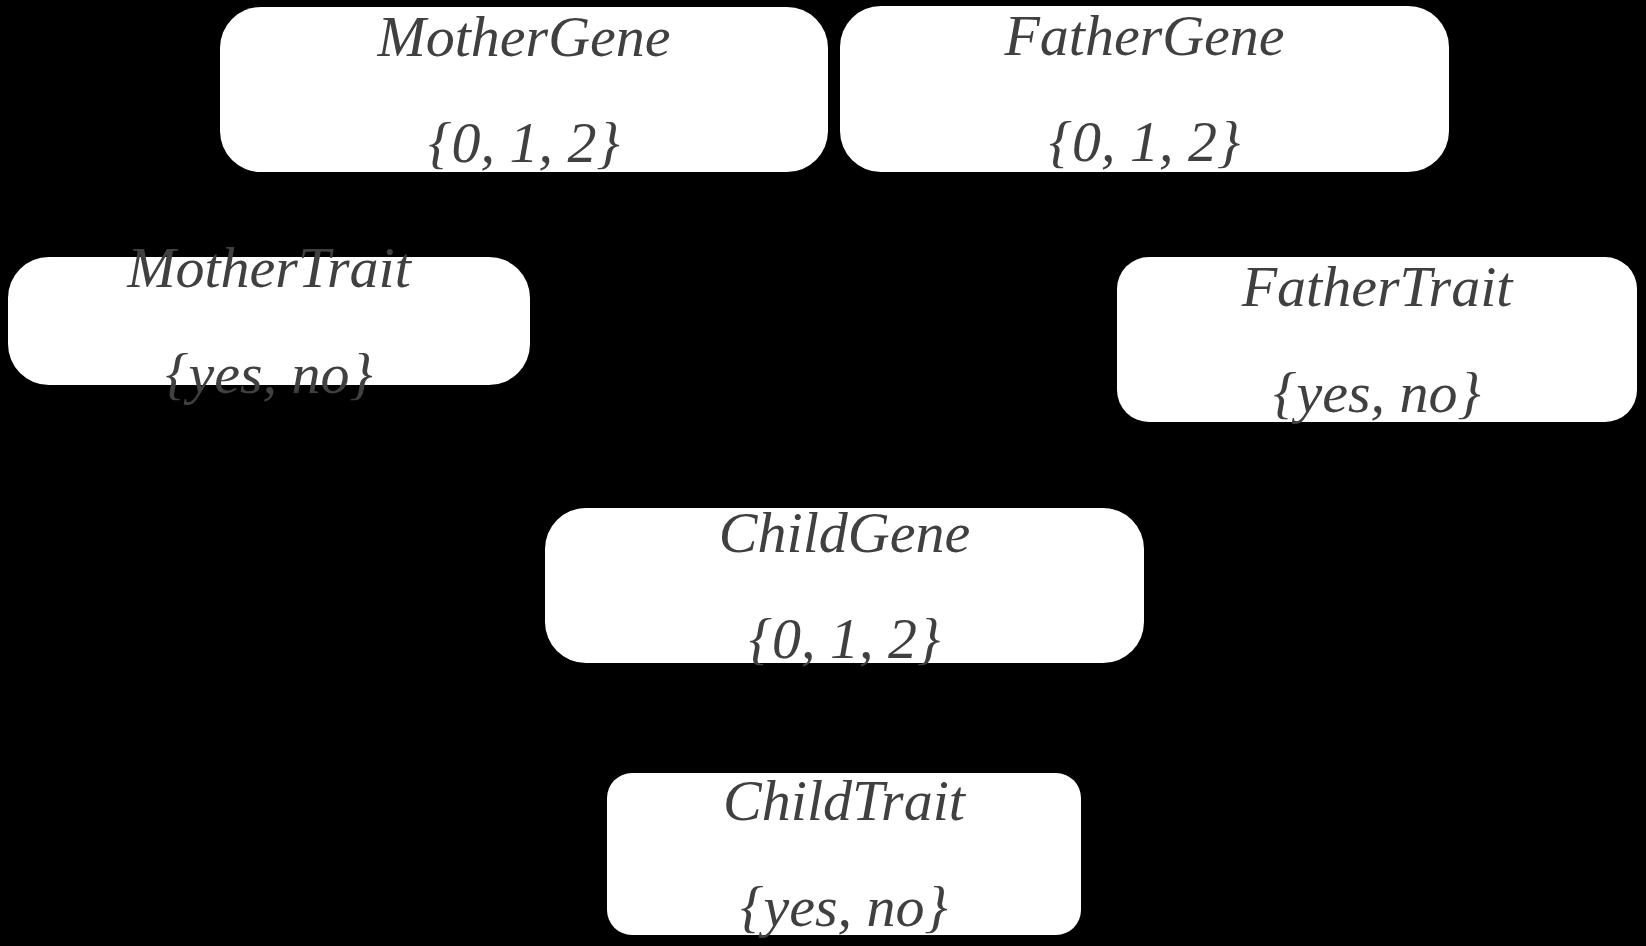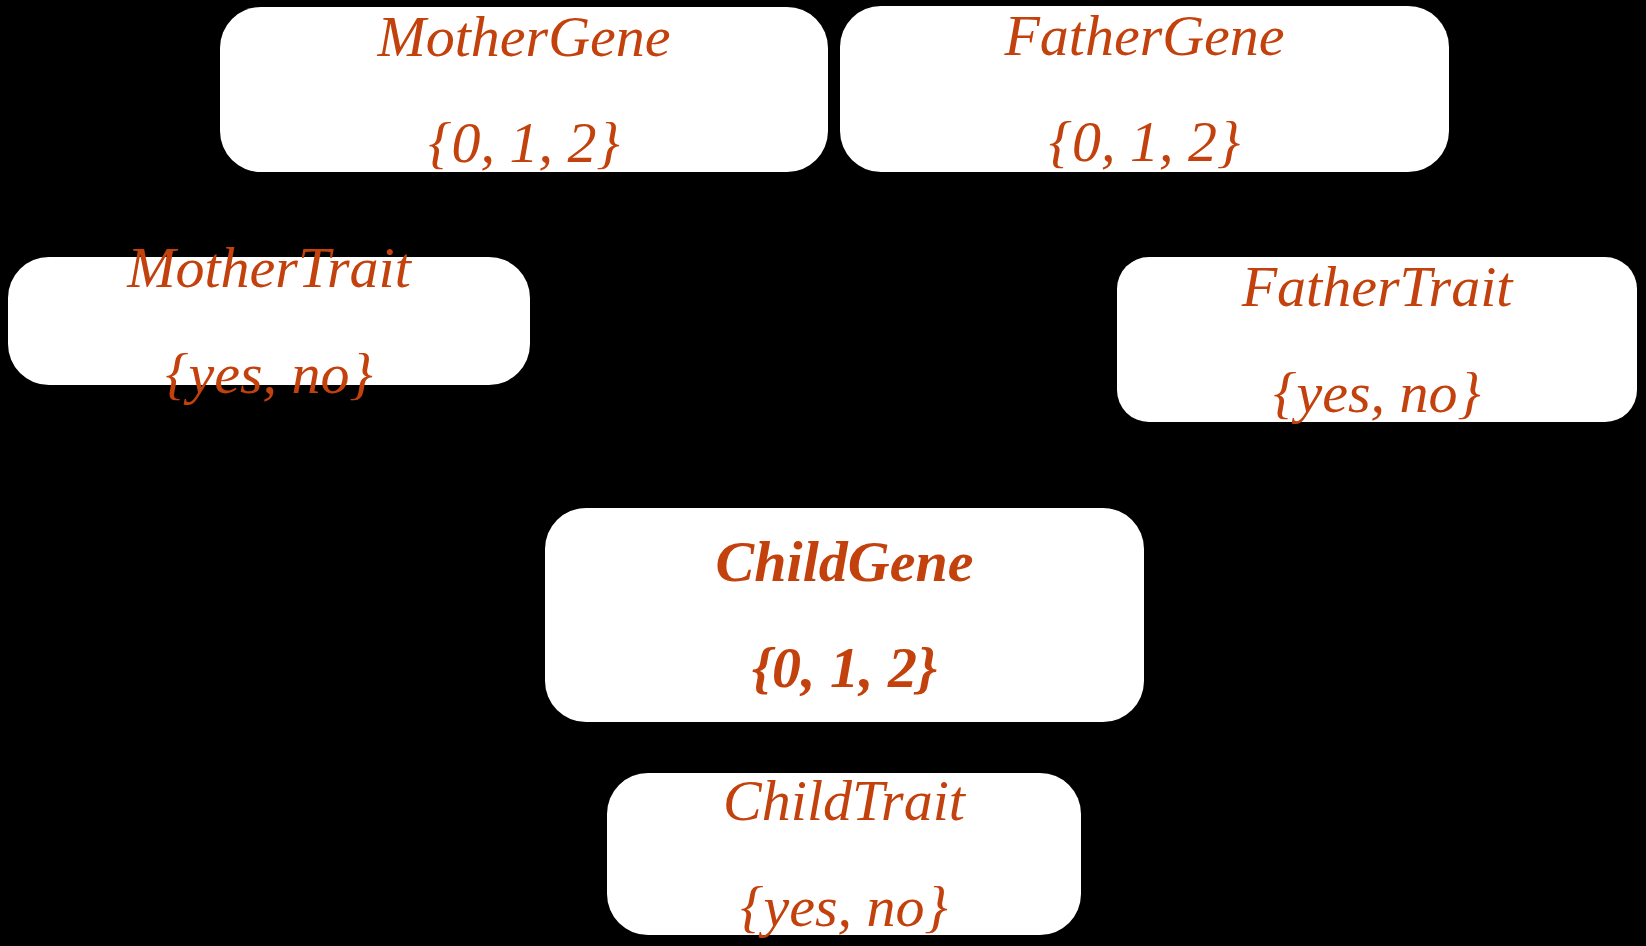--- a/index.html
+++ b/index.html
@@ -17,37 +17,37 @@
   }
   .node {
     position: absolute;
     background: #ffffff;
     border-radius: 41px;
     display: flex;
     flex-direction: column;
     align-items: center;
     justify-content: center;
     text-align: center;
-    color: #c2410c;
+    color: #404040;
     font-style: italic;
     font-size: 58px;
     line-height: 64px;
     gap: 42px;
   }
   .node .node-label,
   .node .node-domain {
     white-space: nowrap;
   }
   
   .node-mother-gene  { left: 220px;  top: 7px;   width: 608px; height: 165px; }
   .node-father-gene  { left: 840px;  top: 6px;   width: 609px; height: 166px; }
   .node-mother-trait { left: 8px;    top: 257px; width: 522px; height: 128px; }
   .node-father-trait { left: 1117px; top: 257px; width: 520px; height: 165px; border-radius: 32px; }
-  .node-child-gene   { left: 545px;  top: 508px; width: 599px; height: 214px; font-weight: bold; }
-  .node-child-trait  { left: 607px;  top: 773px; width: 474px; height: 162px; }
+  .node-child-gene   { left: 545px;  top: 508px; width: 599px; height: 155px; }
+  .node-child-trait  { left: 607px;  top: 773px; width: 474px; height: 162px; border-radius: 25px; }
 </style>
 </head>
 <body>
 
 <div class="canvas">
 
   <div class="node node-mother-gene">
     <div class="node-label">MotherGene</div>
     <div class="node-domain">{0, 1, 2}</div>
   </div>

